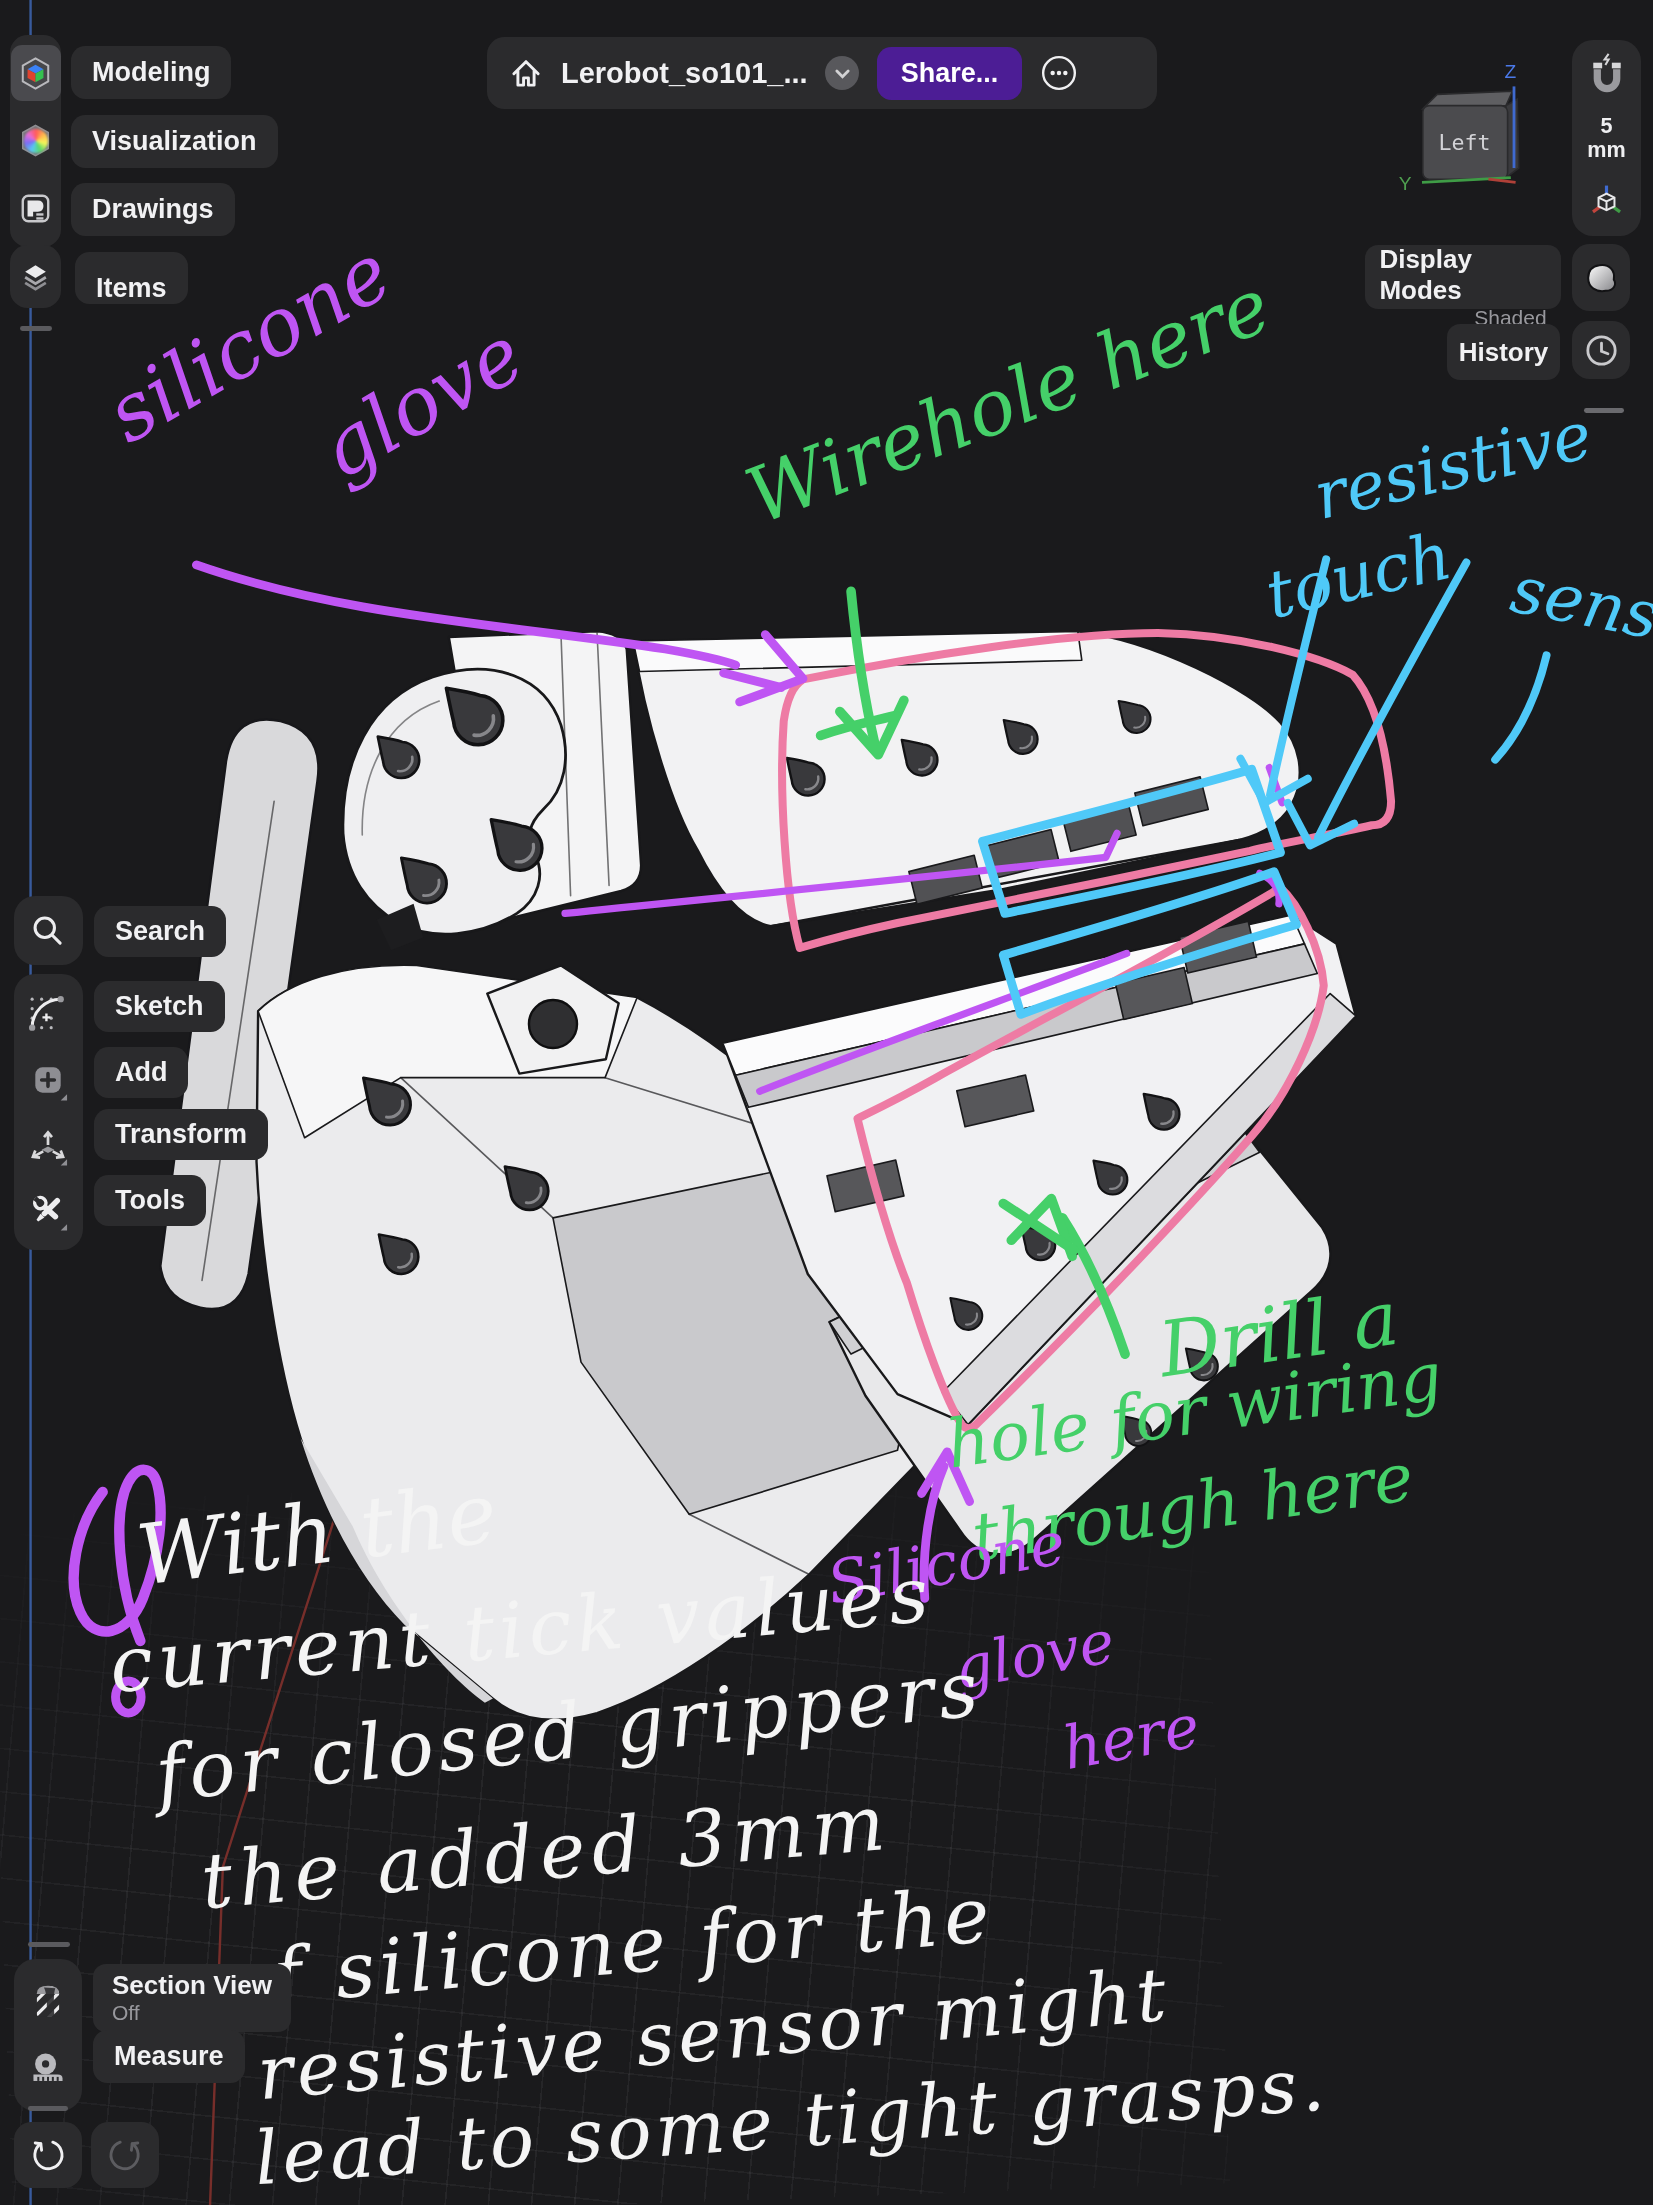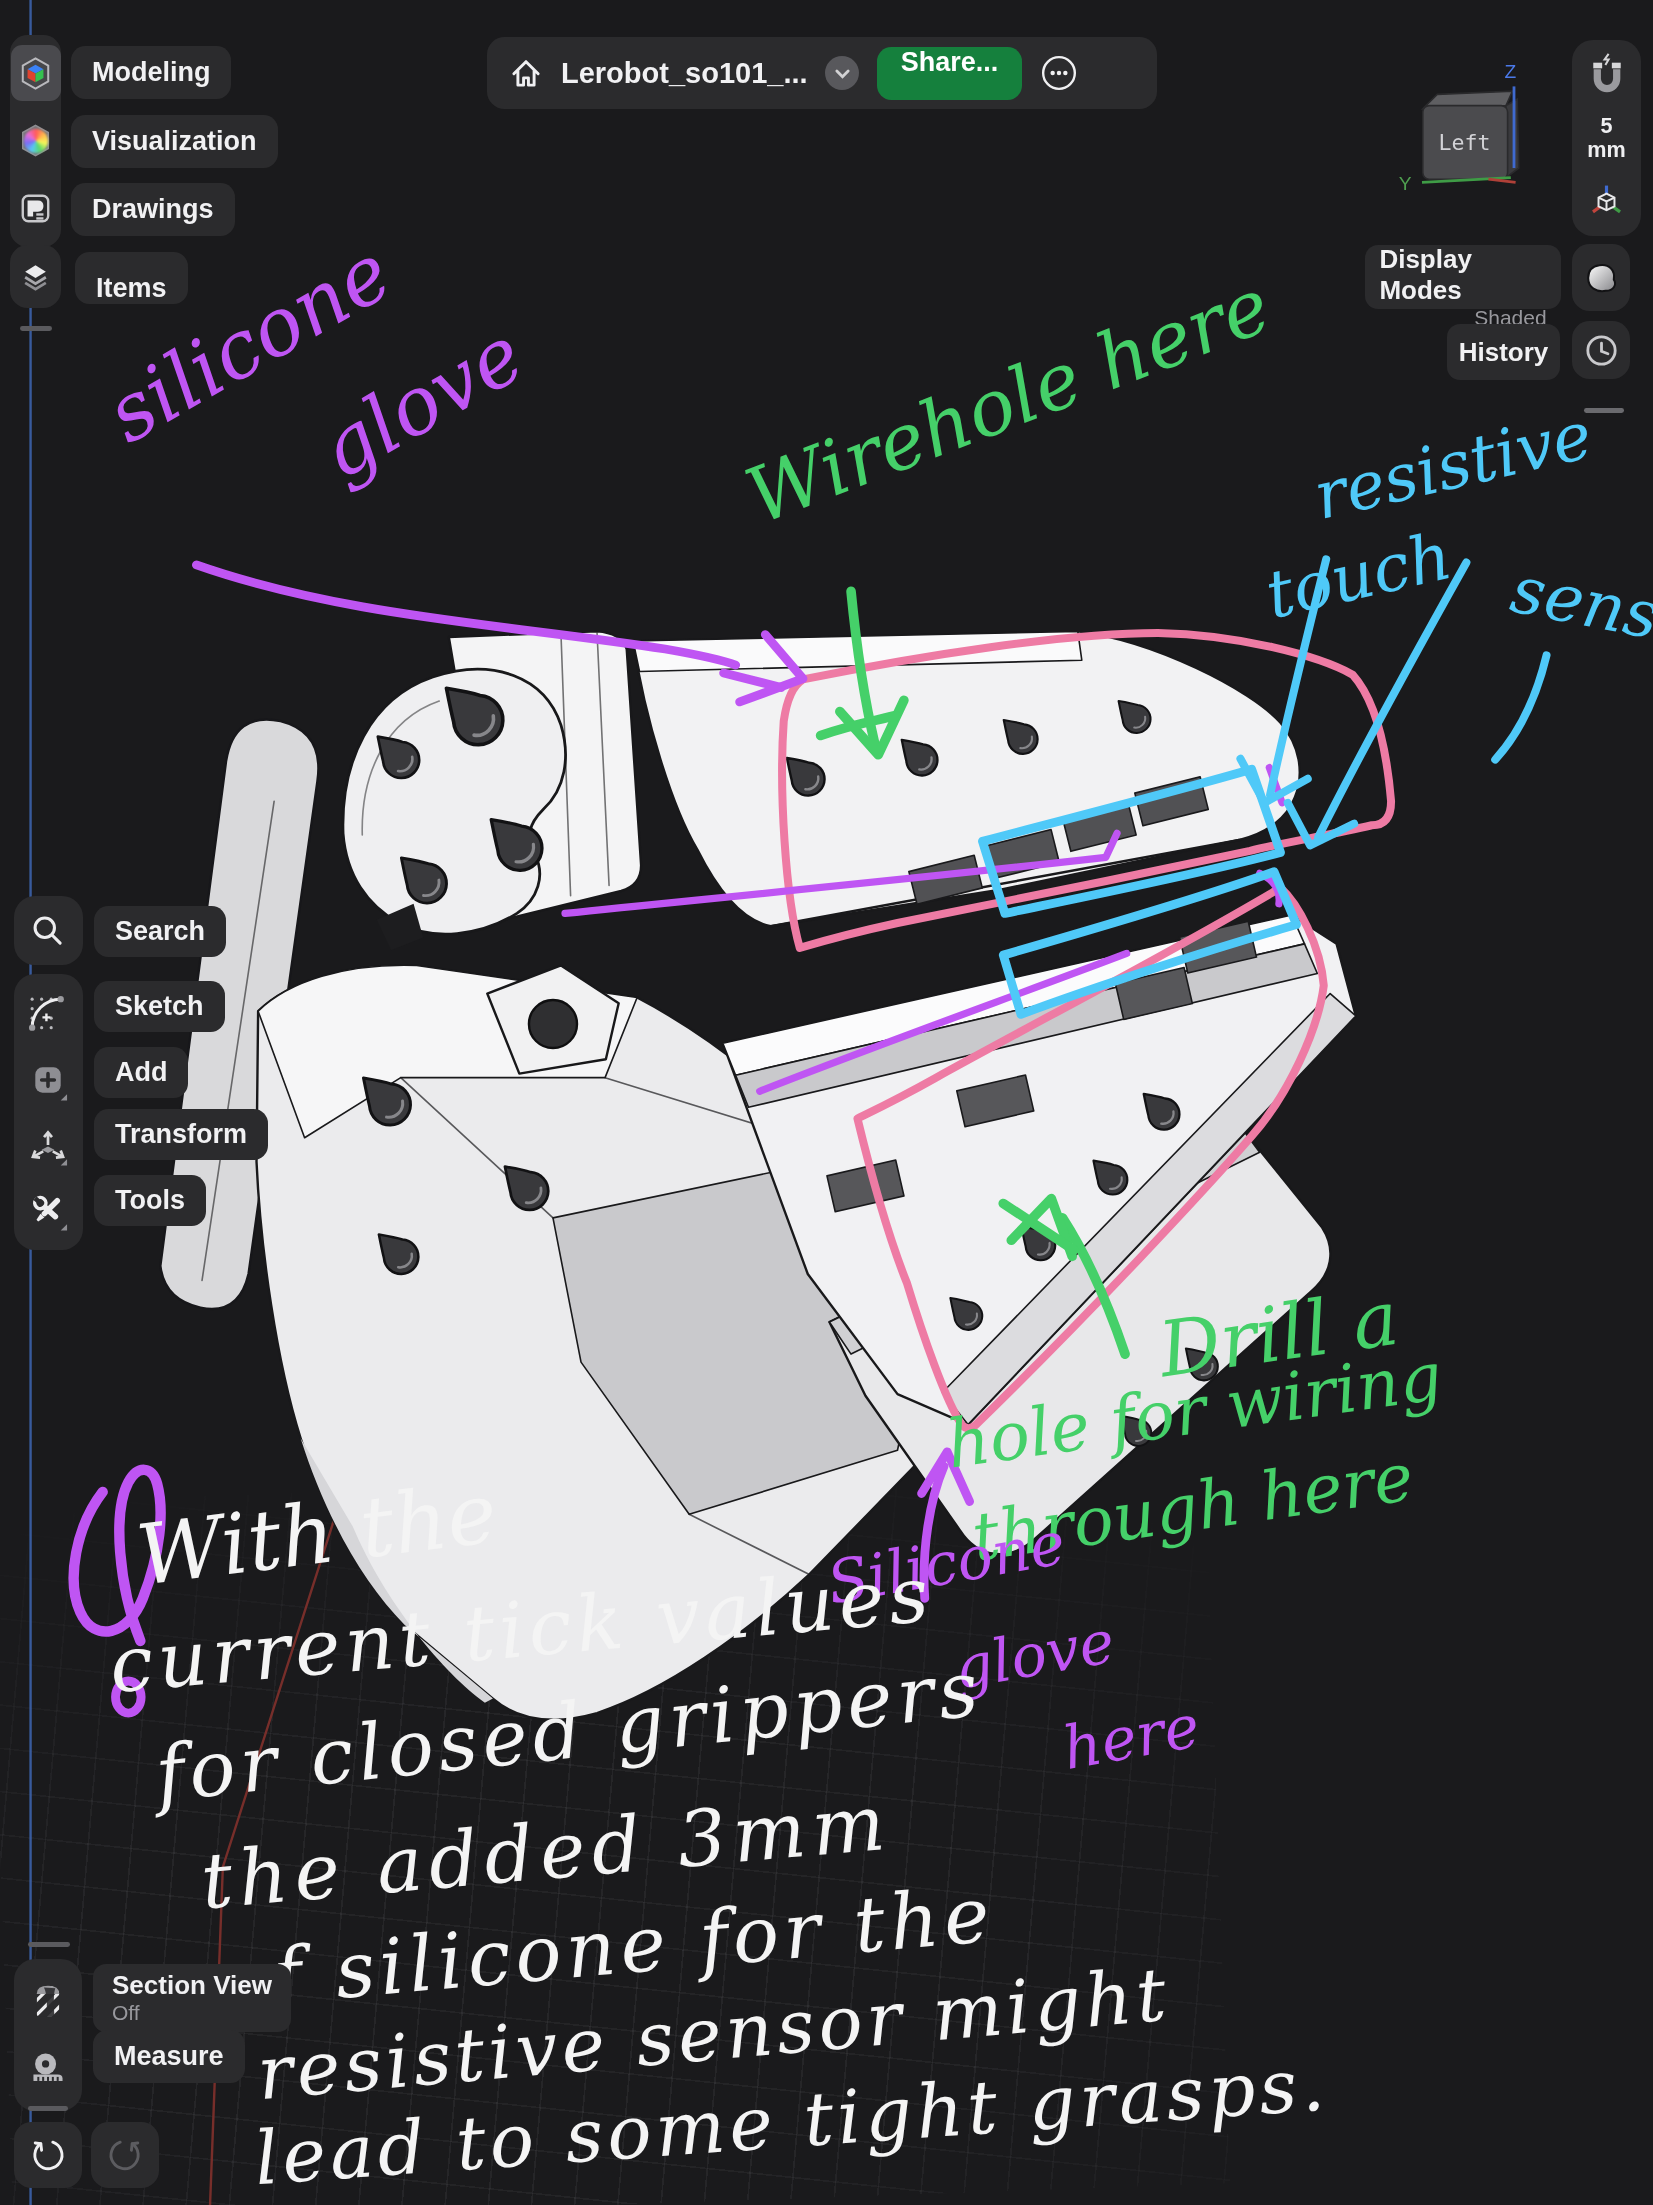--- a/index.html
+++ b/index.html
@@ -15,22 +15,22 @@
   .handle{position:absolute;height:4.8px;border-radius:2.4px;background:#5a5a5e;}
   .btn-square{position:absolute;background:#2b2b2d;border-radius:17.6px;display:flex;
               align-items:center;justify-content:center;}
   .sub{font-size:21px;font-weight:400;color:#98989d;}
   
   #topbar{position:absolute;left:487px;top:37px;width:670px;height:72px;background:#2b2b2d;
           border-radius:17.6px;display:flex;align-items:center;gap:17.6px;padding:0 22.4px;box-sizing:border-box;}
   #topbar .title{font-size:29px;font-weight:600;}
   .chev-circle{width:34px;height:34px;border-radius:50%;background:#58585c;display:flex;
                align-items:center;justify-content:center;}
-  #share-btn{height:53px;padding:0 24px;background:#15803d;border-radius:14.4px;display:flex;
-             font-size:27px;font-weight:600;color:#fff;}
+  #share-btn{height:53px;padding:0 24px;background:#4c1d95;border-radius:14.4px;display:flex;
+             align-items:center;font-size:27px;font-weight:600;color:#fff;}
   
   #dm-pill{position:absolute;left:1365px;top:245px;width:196px;height:64px;background:#2b2b2d;
            border-radius:13px;display:flex;flex-direction:column;align-items:flex-end;justify-content:center;
            padding:0 14.4px;box-sizing:border-box;}
   #dm-pill .t{font-size:26px;font-weight:700;margin-top:20px;}
   #hist-pill{position:absolute;left:1447px;top:324px;width:113px;height:56px;background:#2b2b2d;
              border-radius:13px;display:flex;align-items:center;justify-content:center;font-size:26px;font-weight:700;}
   #snap-rail{position:absolute;left:1572px;top:40px;width:69px;height:196px;background:#2b2b2d;
              border-radius:21px;display:flex;flex-direction:column;align-items:center;justify-content:space-between;
              padding:13px 0;box-sizing:border-box;}

